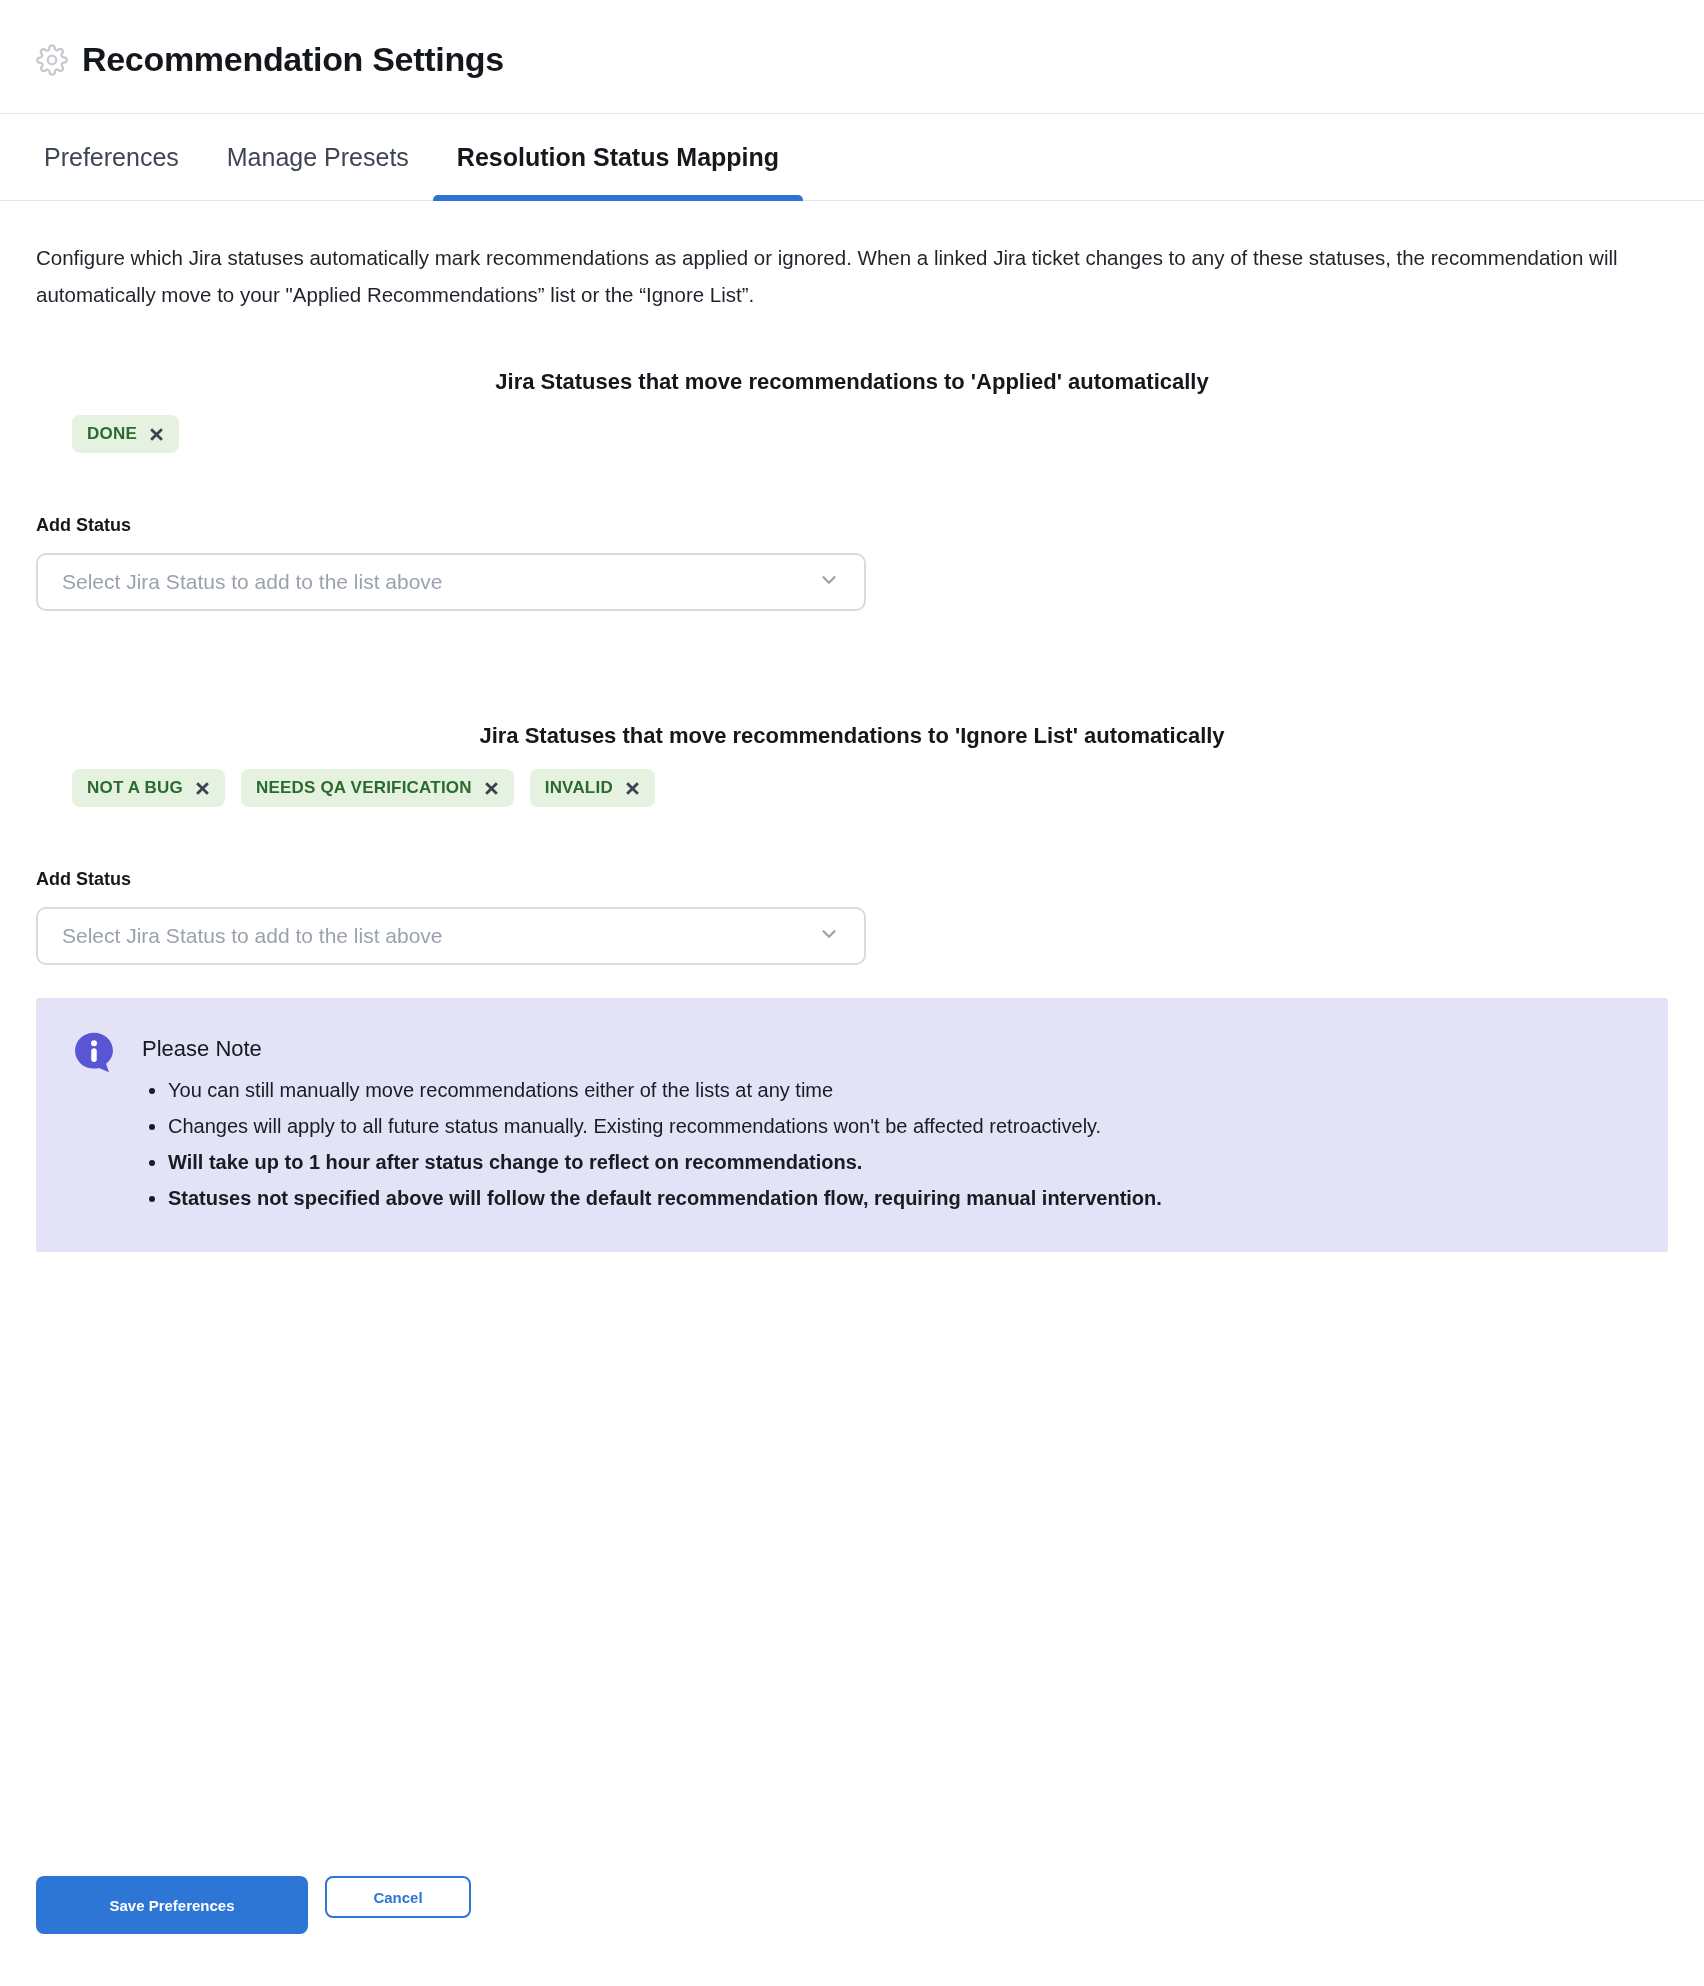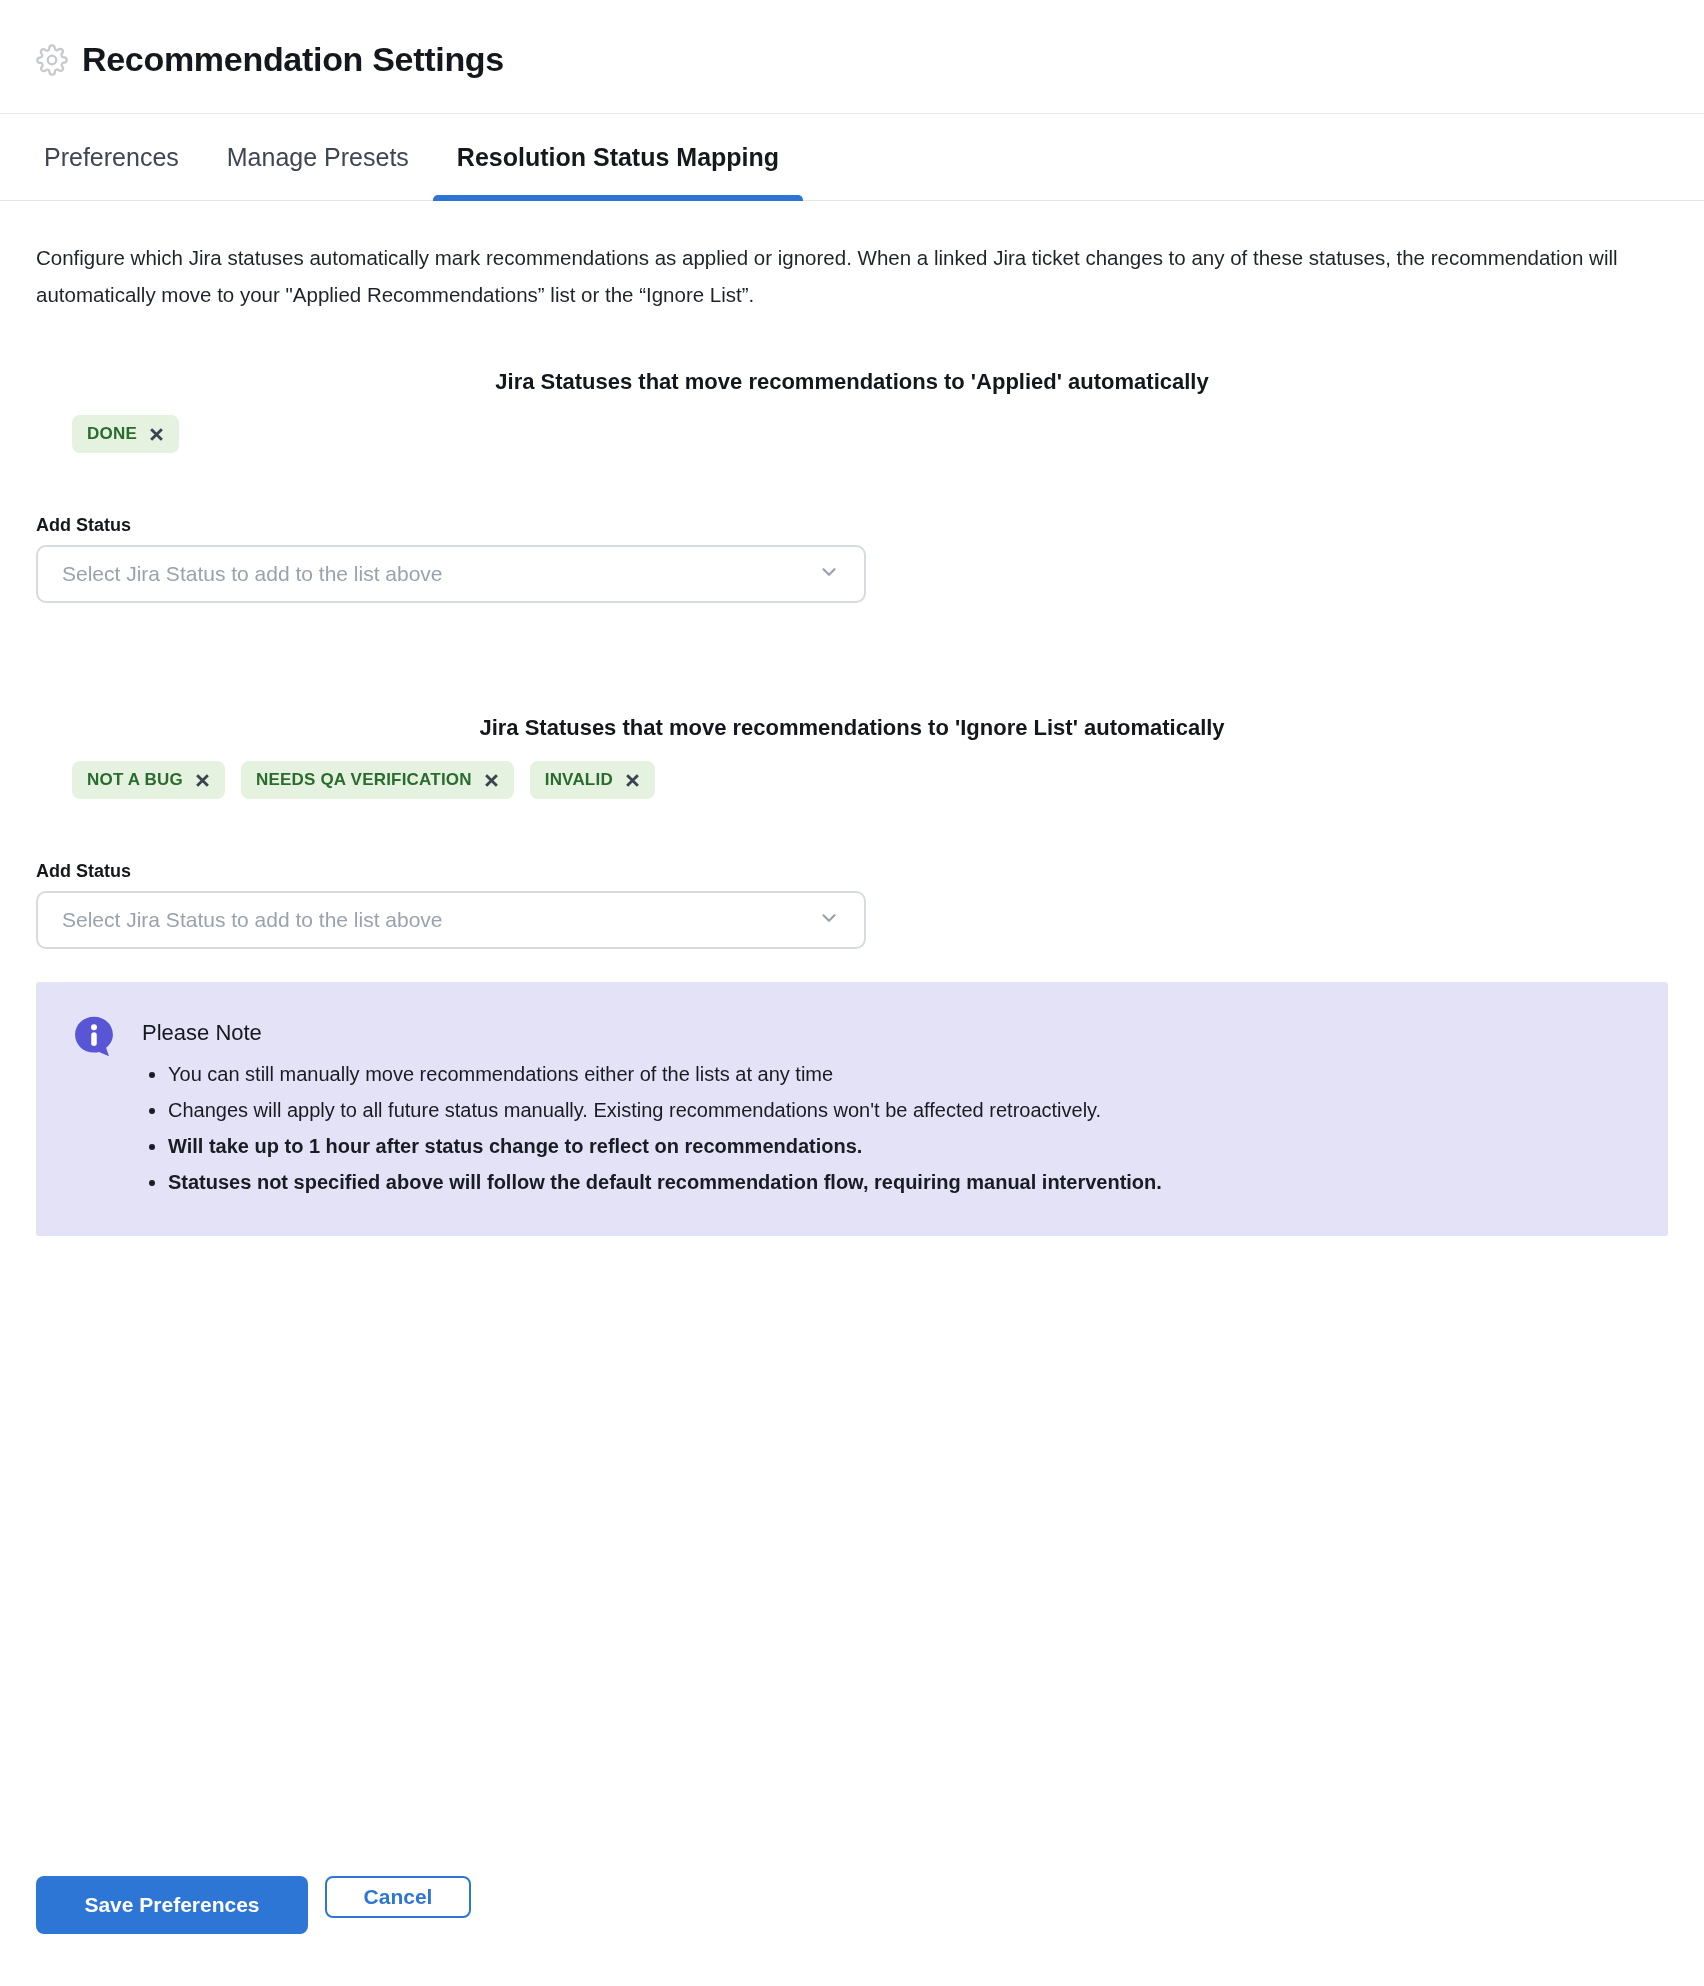--- a/index.html
+++ b/index.html
@@ -45,21 +45,21 @@
   .chip {
     display: inline-flex; align-items: center; gap: 12px;
     background: #e5f2df; border-radius: 8px; padding: 9px 15px;
   }
   .chip-label { font-size: 17px; font-weight: 700; color: #2a6b2f; letter-spacing: 0.2px; }
   .chip-remove { display: inline-flex; cursor: pointer; border: none; background: none; padding: 0; }
   .chip-remove svg { width: 15px; height: 15px; stroke: #3c4250; stroke-width: 2.6; }
 
   .add-status-label { margin-top: 62px; font-size: 18px; font-weight: 700; color: #14171c; }
   .select-box {
-    margin-top: 9px; width: 830px; height: 58px;
+    margin-top: 17px; width: 830px; height: 58px;
     border: 2px solid #d7dae1; border-radius: 10px;
     display: flex; align-items: center; justify-content: space-between;
     padding: 0 24px; background: #fff; cursor: pointer;
   }
   .select-placeholder { font-size: 21px; color: #9aa2ae; }
   .chevron-icon svg { width: 22px; height: 22px; stroke: #9aa2ae; stroke-width: 2.4; fill: none; }
 
   
   .note-box {
     margin-top: 33px; width: 1632px; background: #e3e2f6;
@@ -67,21 +67,21 @@
     display: flex; gap: 26px;
   }
   .note-icon { width: 44px; height: 44px; flex: 0 0 auto; margin-top: 2px; }
   .note-title { font-size: 22px; font-weight: 400; color: #15181d; padding-top: 8px; }
   .note-list { margin-top: 14px; padding-left: 26px; }
   .note-list li { font-size: 20px; line-height: 28px; color: #191c22; margin-top: 8px; }
   .note-list li.bold { font-weight: 700; }
 
   
   .actions { position: absolute; left: 36px; bottom: 52px; display: flex; gap: 17px; }
-  .btn { font-family: inherit; font-size: 21px; font-weight: 700; border-radius: 8px; cursor: pointer; }
+  .btn { font-family: inherit; font-size: 15px; font-weight: 700; border-radius: 8px; cursor: pointer; }
   .btn-save {
     background: #2e76d6; color: #ffffff; border: none;
     width: 272px; height: 58px;
   }
   .btn-cancel {
     background: #ffffff; color: #2e76d6; border: 2px solid #2e76d6;
     width: 146px; height: 42px;
   }
 </style>
 </head>

